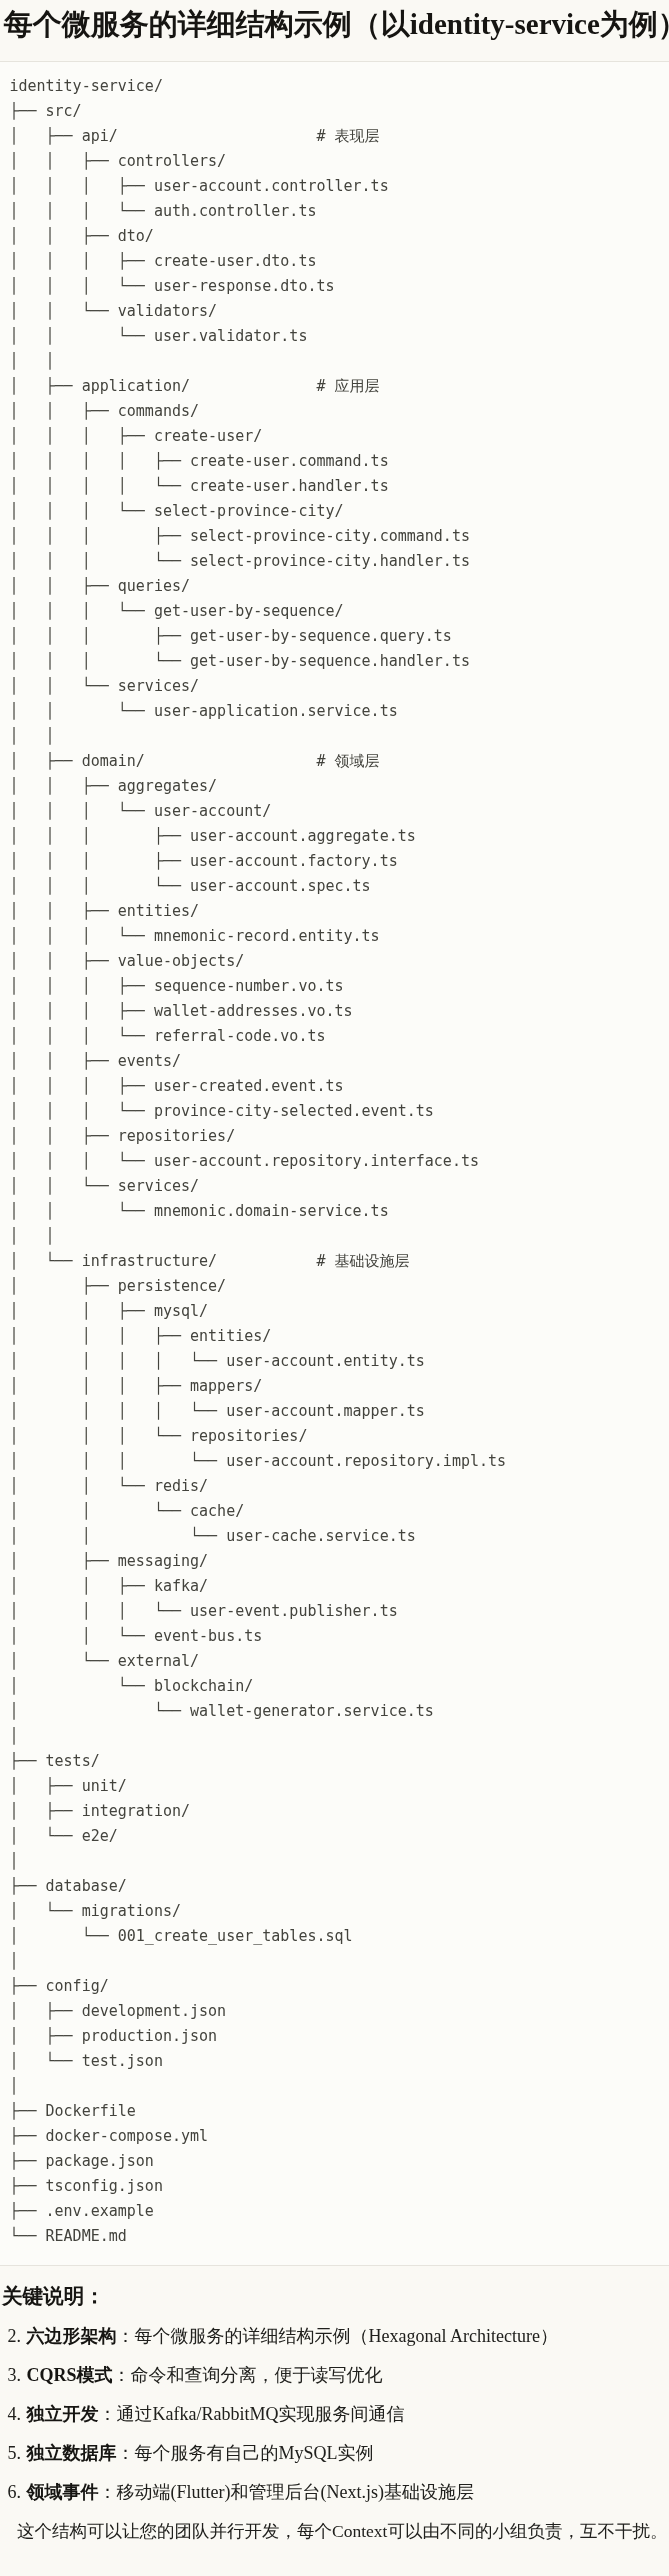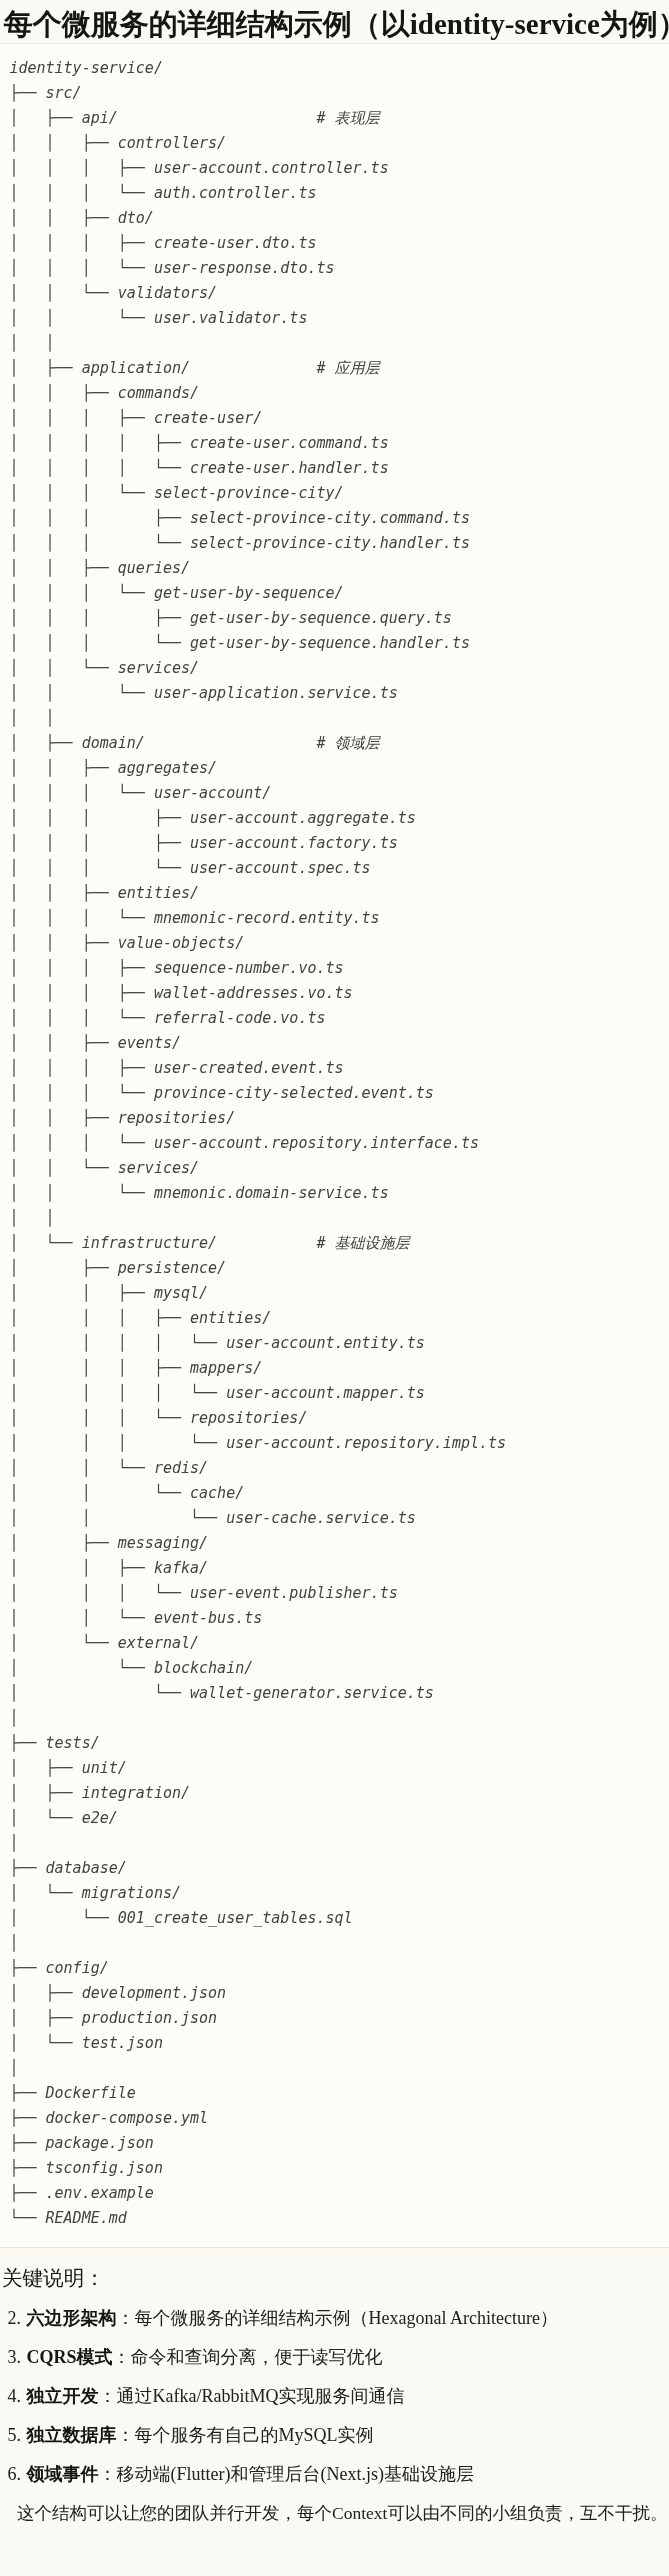--- a/index.html
+++ b/index.html
@@ -13,41 +13,40 @@
   .doc-title {
     margin:0;
     padding:8.8px 0 0 3.8px;
     font-size:29px;
     font-weight:700;
     line-height:31px;
     color:#161512;
     white-space:nowrap;
   }
   .code-block {
-    margin-top:3px;
+    margin-top:21px;
     background:#FCFCF9;
     border-top:0.6px solid #E6E4DD;
     border-bottom:0.6px solid #E6E4DD;
     padding:12.5px 9.4px 15.6px 9.4px;
     box-sizing:border-box;
     width:669px;
-    font-style:italic;
   }
   .file-tree {
     margin:0;
     font-family:"DejaVu Sans Mono","Liberation Mono",monospace;
     font-size:15px;
     line-height:25px;
     color:#43433D;
     white-space:pre;
   }
   .notes-heading {
     margin:18px 0 0 1.9px;
     font-size:20.6px;
-    font-weight:400;
+    font-weight:700;
     line-height:25px;
     color:#161512;
     white-space:nowrap;
   }
   .notes-list { margin-top:8.1px; }
   .note-item {
     padding-left:7.5px;
     font-size:18px;
     line-height:39px;
     white-space:nowrap;

